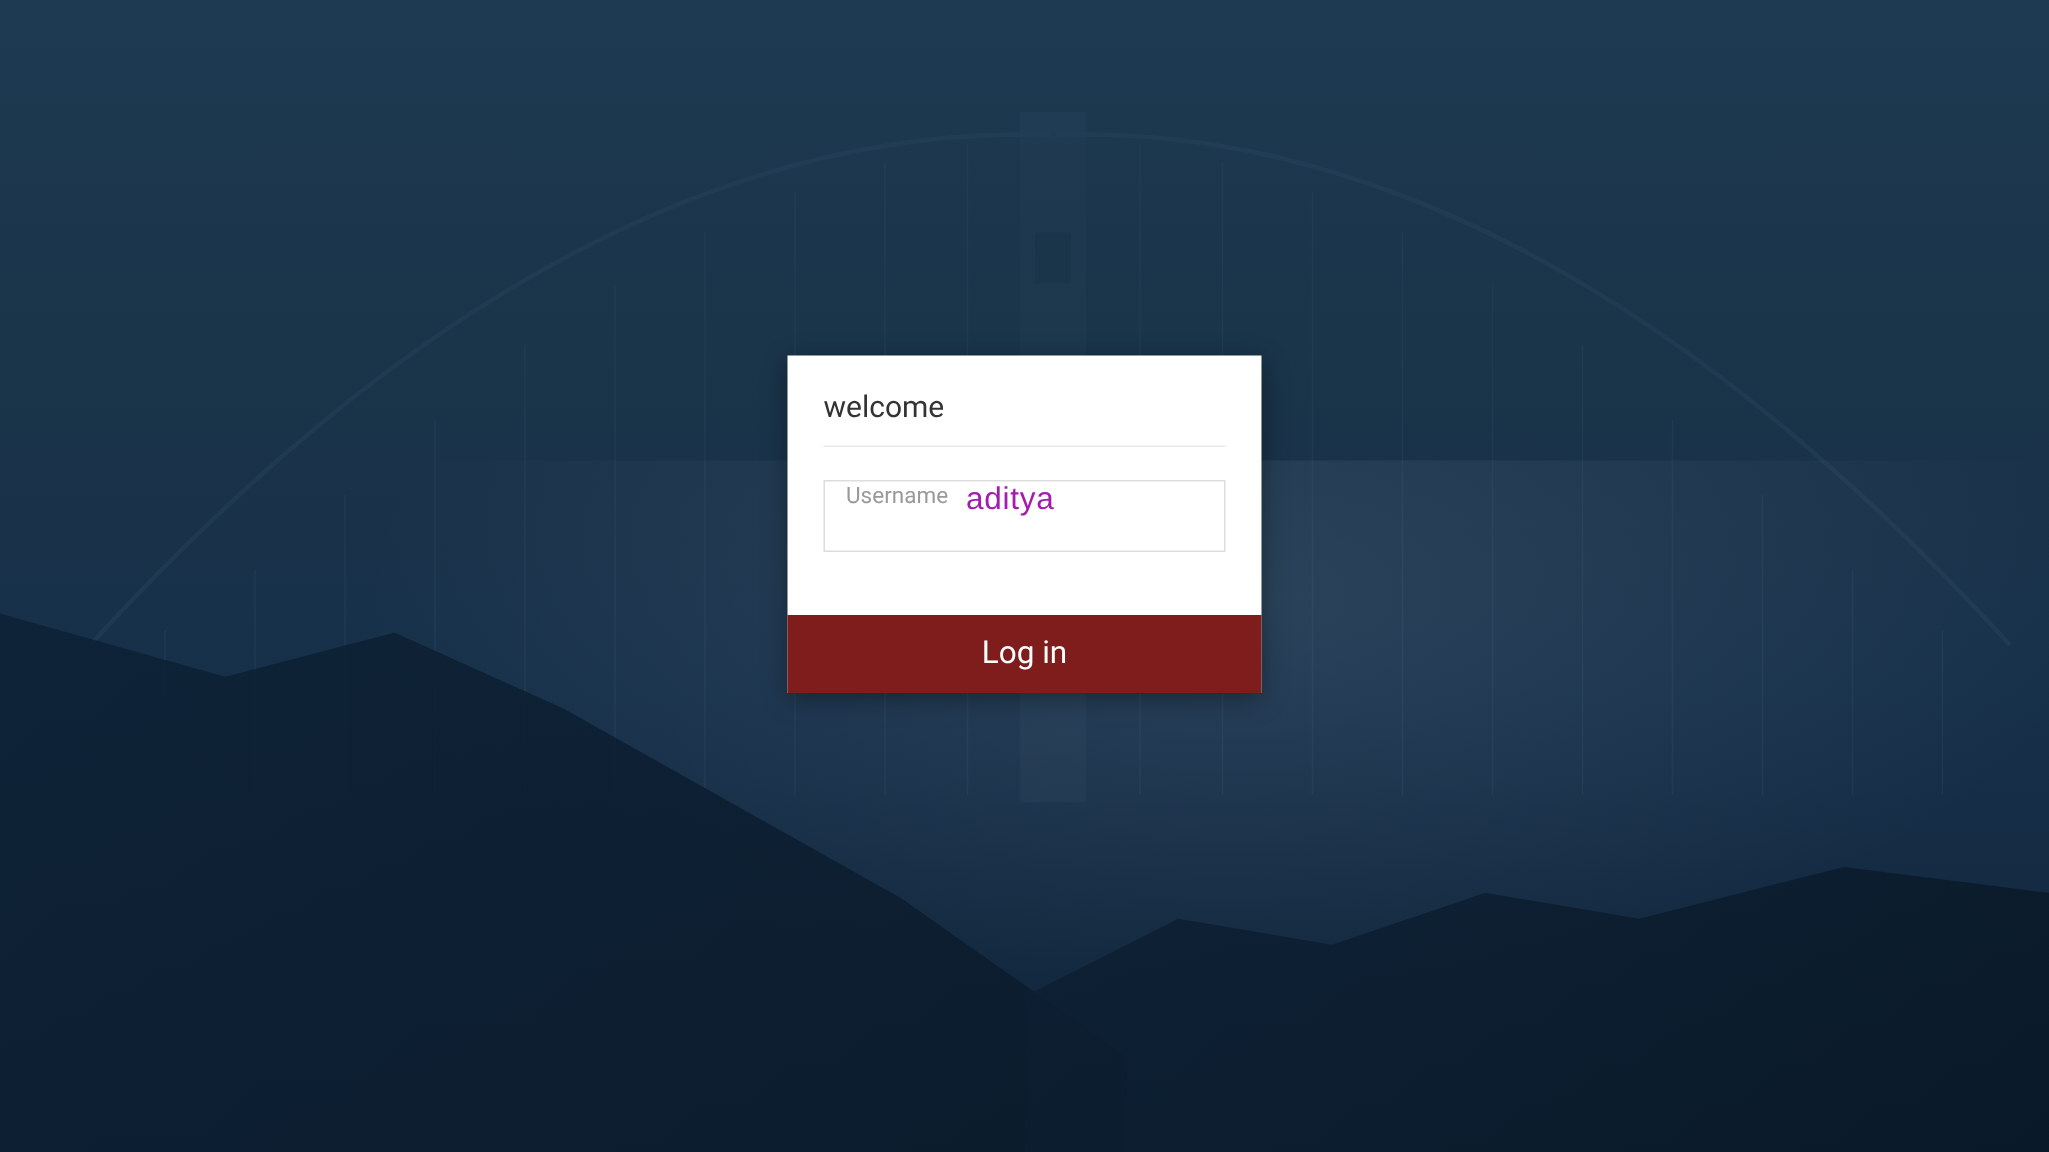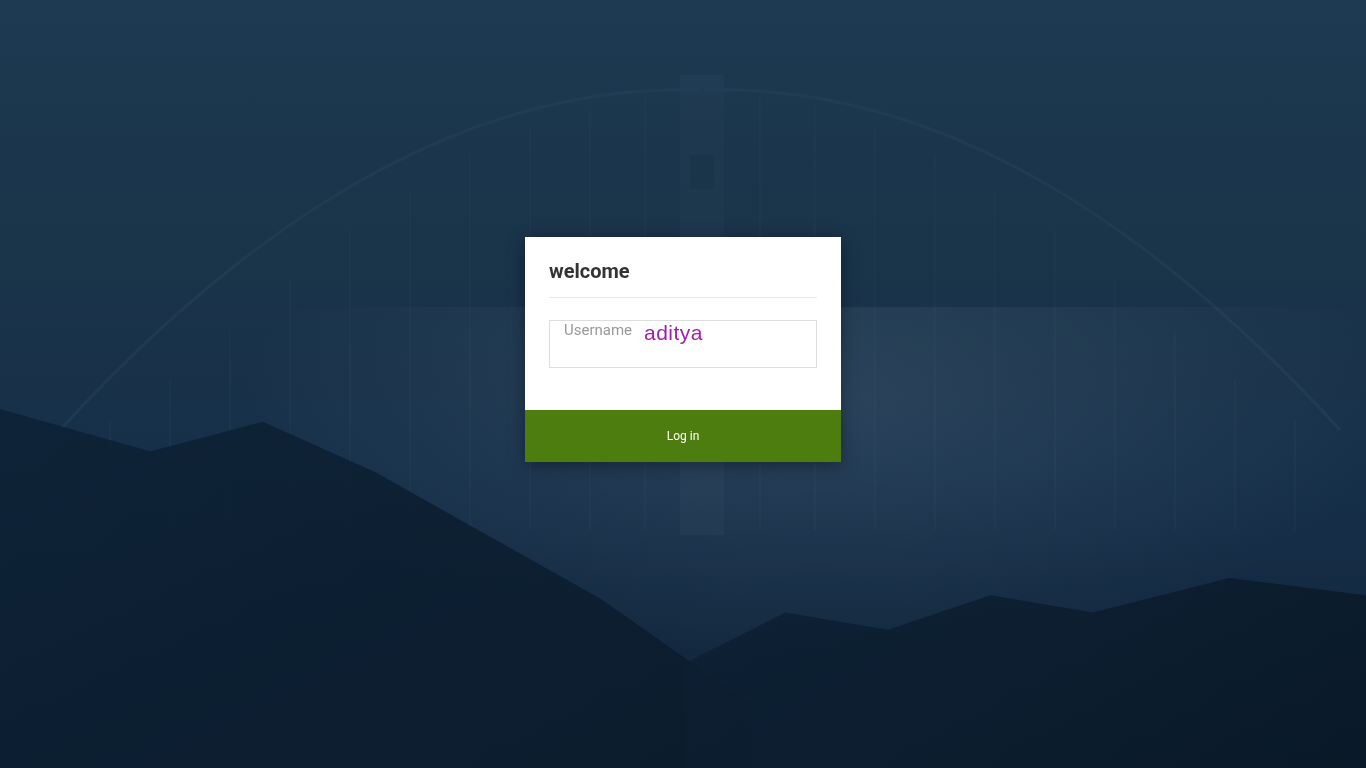--- a/index.html
+++ b/index.html
@@ -66,21 +66,21 @@
       left: 525px;
       width: 316px;
       background: #fff;
       box-shadow: 0 4px 16px rgba(0,0,0,0.35);
     }
     .card-body {
       padding: 22px 24px 30px 24px;
     }
     .card-title {
       font-size: 20px;
-      font-weight: 700;
+      font-weight: 400;
       color: #333;
       margin-bottom: 14px;
     }
     .divider {
       height: 1px;
       background: #e8e8e8;
       margin-bottom: 22px;
     }
     .input-group {
       display: flex;
@@ -118,24 +118,24 @@
       flex: 1;
     }
     .password-value {
       font-size: 15px;
       color: #1e88e5;
       letter-spacing: 1.5px;
     }
     .login-button {
       width: 100%;
       height: 52px;
-      background: #4d7c0f;
+      background: #7f1d1d;
       color: #fff;
       border: none;
-      font-size: 12px;
+      font-size: 21px;
       cursor: pointer;
       font-family: inherit;
     }
   </style>
 </head>
 <body>
 
 <div class="background">
   <svg class="bridge-svg" viewBox="0 0 1366 768" preserveAspectRatio="xMidYMid slice">
 

